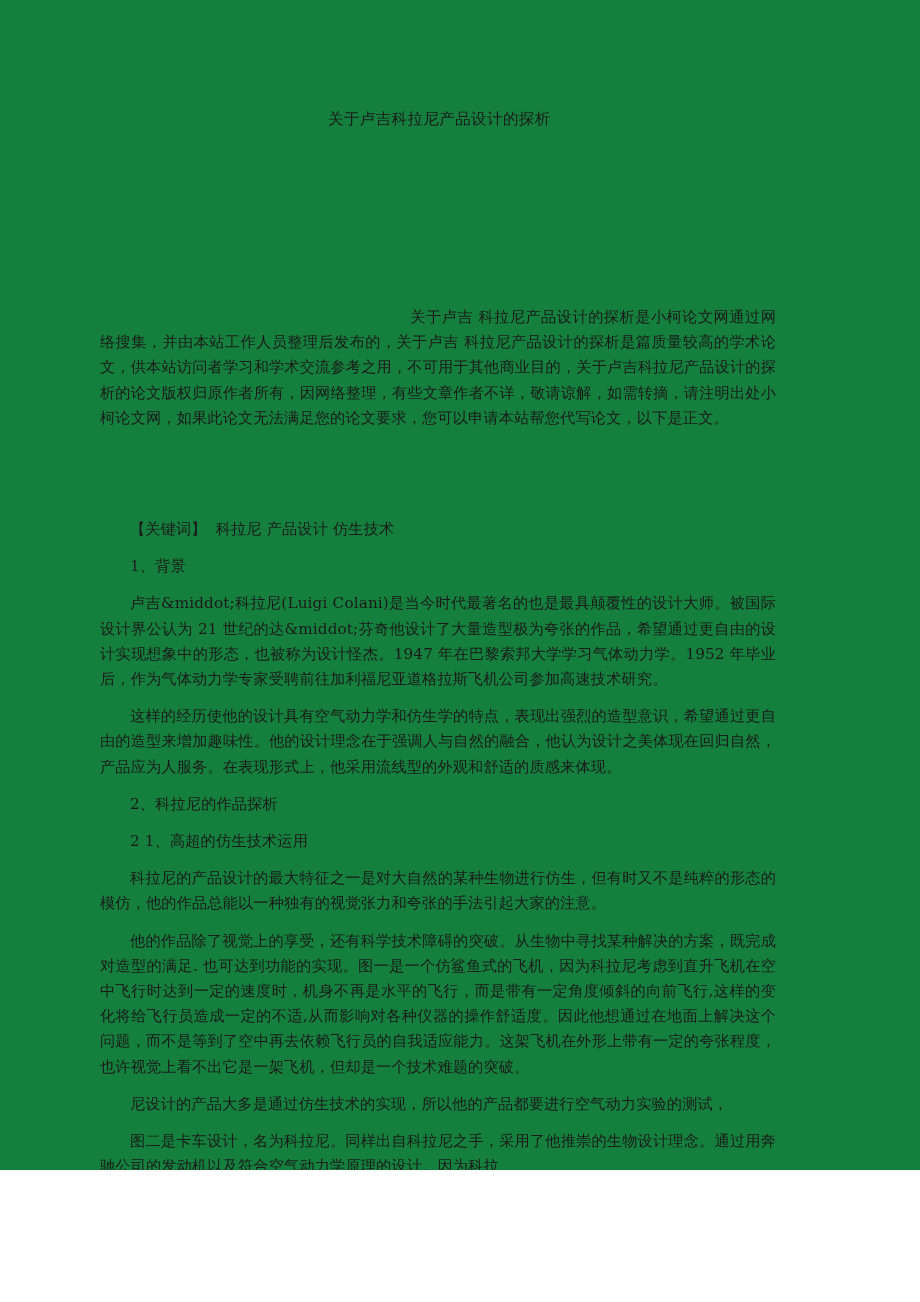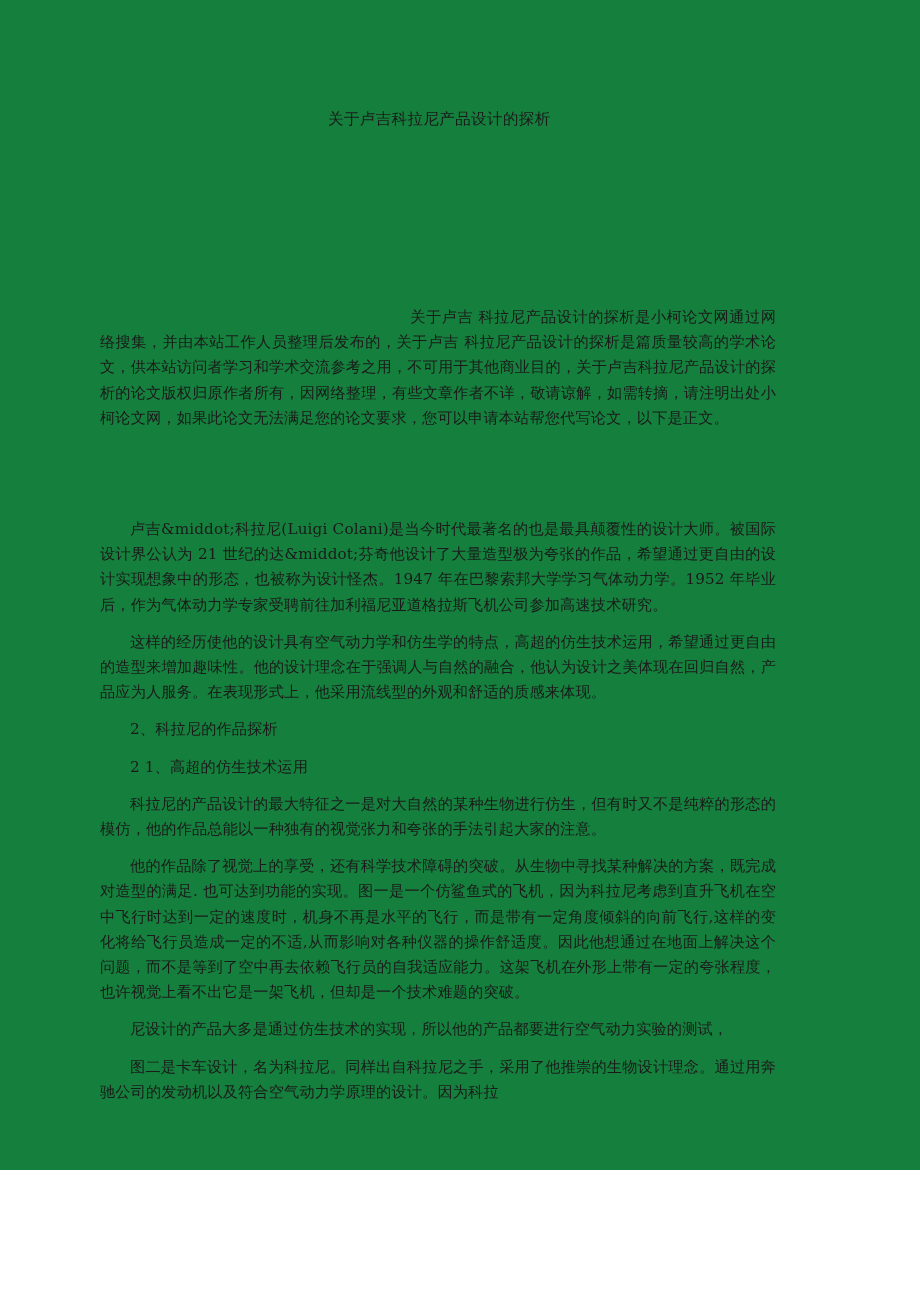--- a/index.html
+++ b/index.html
@@ -83,25 +83,27 @@
 
     <h1 class="doc-title">关于卢吉科拉尼产品设计的探析</h1>
 
     <div class="gap-after-title"></div>
 
     <p class="para indent-lead"><span class="lead-spacer"></span><span>关于卢吉 科拉尼产品设计的探析是小柯论文网通过网络搜集，并由本站工作人员整理后发布的，关于卢吉 科拉尼产品设计的探析是篇质量较高的学术论文，供本站访问者学习和学术交流参考之用，不可用于其他商业目的，关于卢吉科拉尼产品设计的探析的论文版权归原作者所有，因网络整理，有些文章作者不详，敬请谅解，如需转摘，请注明出处小柯论文网，如果此论文无法满足您的论文要求，您可以申请本站帮您代写论文，以下是正文。</span></p>
 
     <div class="block-gap-lg"></div>
 
 
+    <p class="para heading-line"><span>【关键词】</span><span class="nbsp-wide"></span><span>科拉尼 产品设计 仿生技术</span></p>
 
+    <p class="para heading-line">1、背景</p>
 
     <p class="para first-line-indent">卢吉&amp;middot;科拉尼(Luigi Colani)是当今时代最著名的也是最具颠覆性的设计大师。被国际设计界公认为 21 世纪的达&amp;middot;芬奇他设计了大量造型极为夸张的作品，希望通过更自由的设计实现想象中的形态，也被称为设计怪杰。1947 年在巴黎索邦大学学习气体动力学。1952 年毕业后，作为气体动力学专家受聘前往加利福尼亚道格拉斯飞机公司参加高速技术研究。</p>
 
-    <p class="para first-line-indent">这样的经历使他的设计具有空气动力学和仿生学的特点，高超的仿生技术运用，希望通过更自由的造型来增加趣味性。他的设计理念在于强调人与自然的融合，他认为设计之美体现在回归自然，产品应为人服务。在表现形式上，他采用流线型的外观和舒适的质感来体现。</p>
+    <p class="para first-line-indent">这样的经历使他的设计具有空气动力学和仿生学的特点，表现出强烈的造型意识，希望通过更自由的造型来增加趣味性。他的设计理念在于强调人与自然的融合，他认为设计之美体现在回归自然，产品应为人服务。在表现形式上，他采用流线型的外观和舒适的质感来体现。</p>
 
     <p class="para heading-line">2、科拉尼的作品探析</p>
 
     <p class="para heading-line">2 1、高超的仿生技术运用</p>
 
     <p class="para first-line-indent">科拉尼的产品设计的最大特征之一是对大自然的某种生物进行仿生，但有时又不是纯粹的形态的模仿，他的作品总能以一种独有的视觉张力和夸张的手法引起大家的注意。</p>
 
     <p class="para first-line-indent">他的作品除了视觉上的享受，还有科学技术障碍的突破。从生物中寻找某种解决的方案，既完成对造型的满足. 也可达到功能的实现。图一是一个仿鲨鱼式的飞机，因为科拉尼考虑到直升飞机在空中飞行时达到一定的速度时，机身不再是水平的飞行，而是带有一定角度倾斜的向前飞行,这样的变化将给飞行员造成一定的不适,从而影响对各种仪器的操作舒适度。因此他想通过在地面上解决这个问题，而不是等到了空中再去依赖飞行员的自我适应能力。这架飞机在外形上带有一定的夸张程度，也许视觉上看不出它是一架飞机，但却是一个技术难题的突破。</p>
 
     <p class="para first-line-indent">尼设计的产品大多是通过仿生技术的实现，所以他的产品都要进行空气动力实验的测试，</p>

